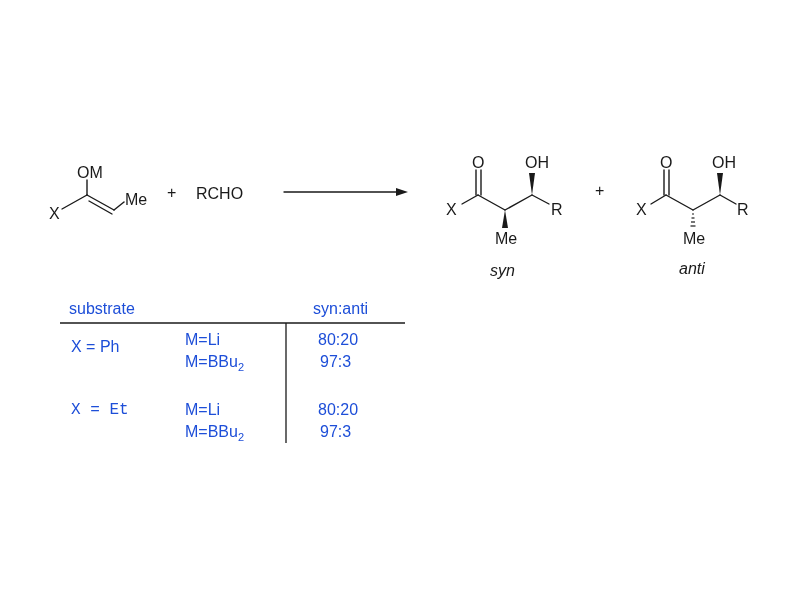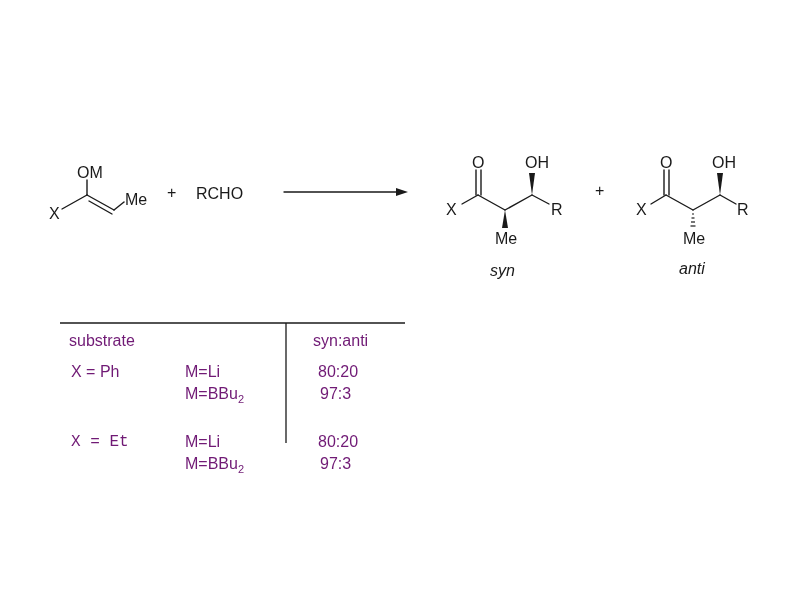--- a/index.html
+++ b/index.html
@@ -2,21 +2,21 @@
 <html><head>
   <meta charset="utf-8">
   <style>
     html, body { margin: 0; padding: 0; background: #ffffff; }
     body { width: 800px; height: 600px; position: relative; overflow: hidden;
            font-family: "Liberation Sans", sans-serif; color: #1a1a1a; }
     svg { position: absolute; left: 0; top: 0; }
     .t { font-family: "Liberation Sans", sans-serif; font-size: 16px; fill: #1a1a1a; }
     .ti { font-style: italic; }
     .bond { stroke: #1a1a1a; stroke-width: 1.4; fill: none; stroke-linecap: round; }
-    .tbl { position: absolute; font-size: 16px; line-height: 18px; color: #701a75; white-space: nowrap; margin-top: 32px; }
+    .tbl { position: absolute; font-size: 16px; line-height: 18px; color: #1d4ed8; white-space: nowrap; }
     .tbl sub { font-size: 11px; vertical-align: -4px; line-height: 0; }
   </style>
 </head>
 <body>
 
 <svg width="800" height="600" viewBox="0 0 800 600">
 
   <g>
     <line class="bond" x1="62" y1="209" x2="87" y2="195"></line>
     <line class="bond" x1="87" y1="195" x2="87" y2="180"></line>
@@ -79,21 +79,21 @@
 
   <line x1="60" y1="323" x2="405" y2="323" stroke="#1a1a1a" stroke-width="1.3"></line>
   <line x1="286" y1="323" x2="286" y2="443" stroke="#1a1a1a" stroke-width="1.3"></line>
 </svg>
 
 <div>
   <div class="tbl" style="left:69px; top:300px;">substrate</div>
   <div class="tbl" style="left:313px; top:300px; "><span>syn</span><span>:</span><span>anti</span></div>
 
   <div>
-    <div class="tbl" style="left:71px; top:331px;">X = Ph</div>
+    <div class="tbl" style="left:71px; top:338px;">X = Ph</div>
     <div class="tbl" style="left:185px; top:331px;"><span>M=Li</span><sub></sub></div>
     <div class="tbl" style="left:318px; top:331px;">80:20</div>
   </div>
   <div>
     <div class="tbl" style="left:71px; top:353px;"></div>
     <div class="tbl" style="left:185px; top:353px;"><span>M=BBu</span><sub>2</sub></div>
     <div class="tbl" style="left:320px; top:353px;">97:3</div>
   </div>
   <div>
     <div class="tbl" style="left:71px; top:401px;font-family:Liberation Mono, monospace;">X = Et</div>

